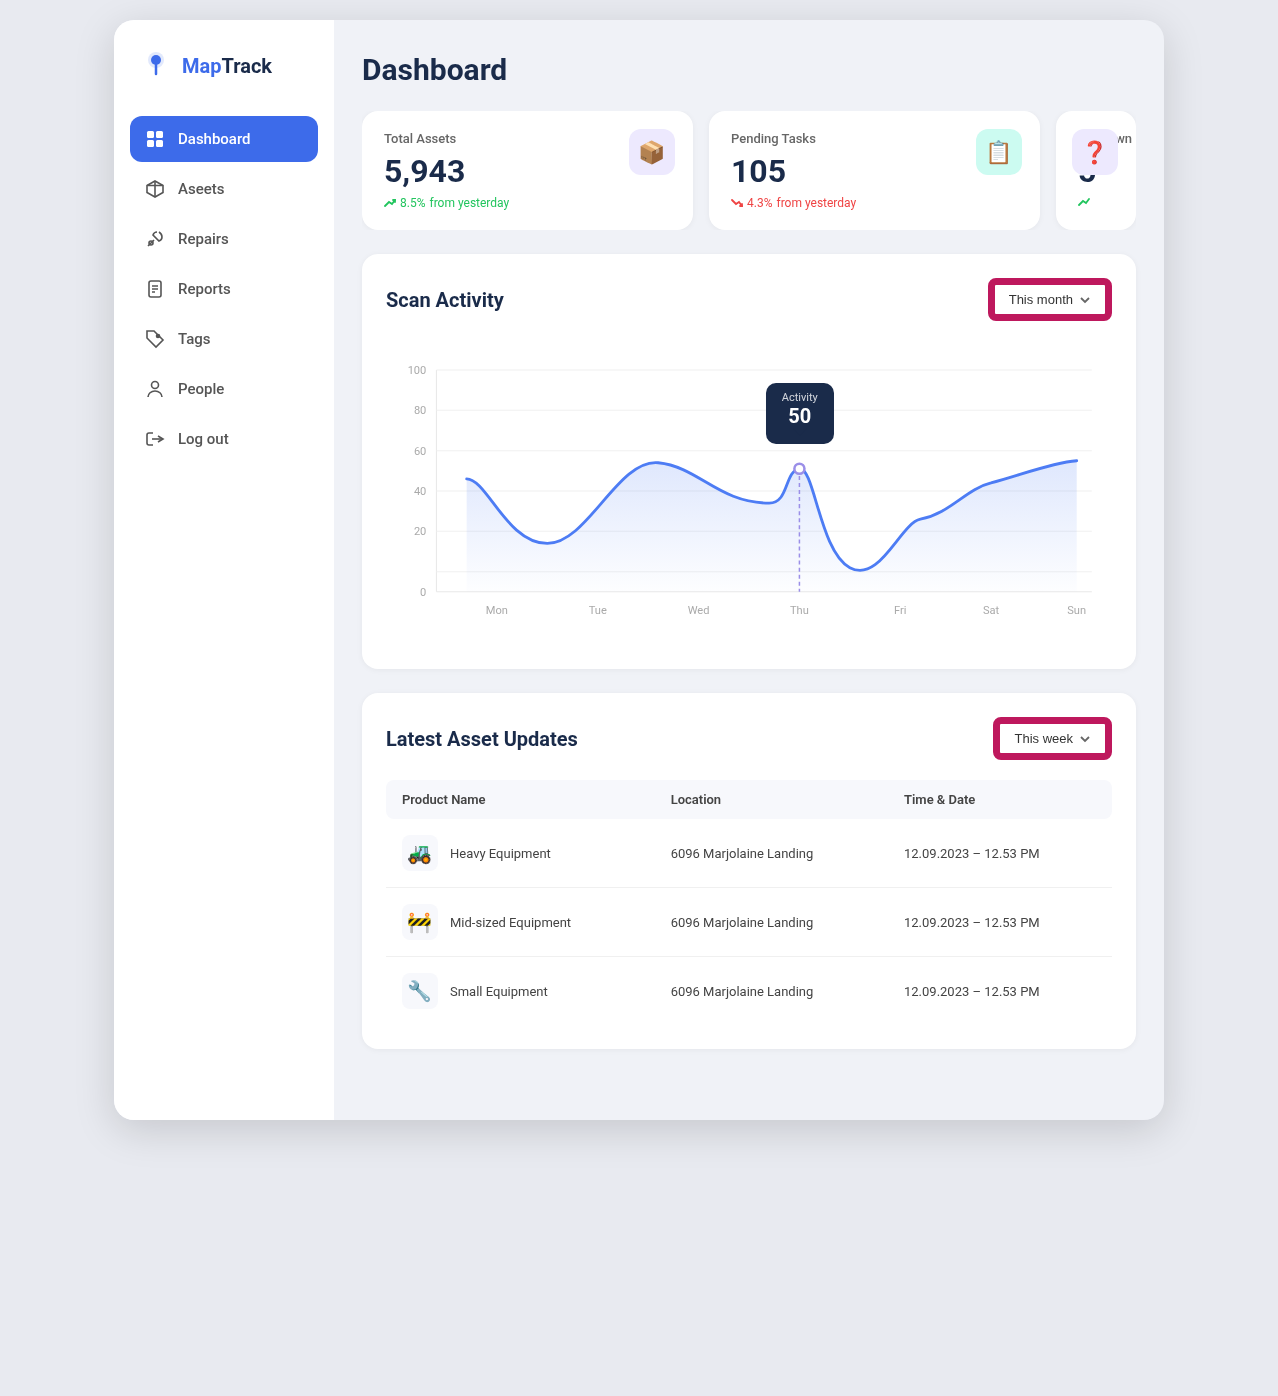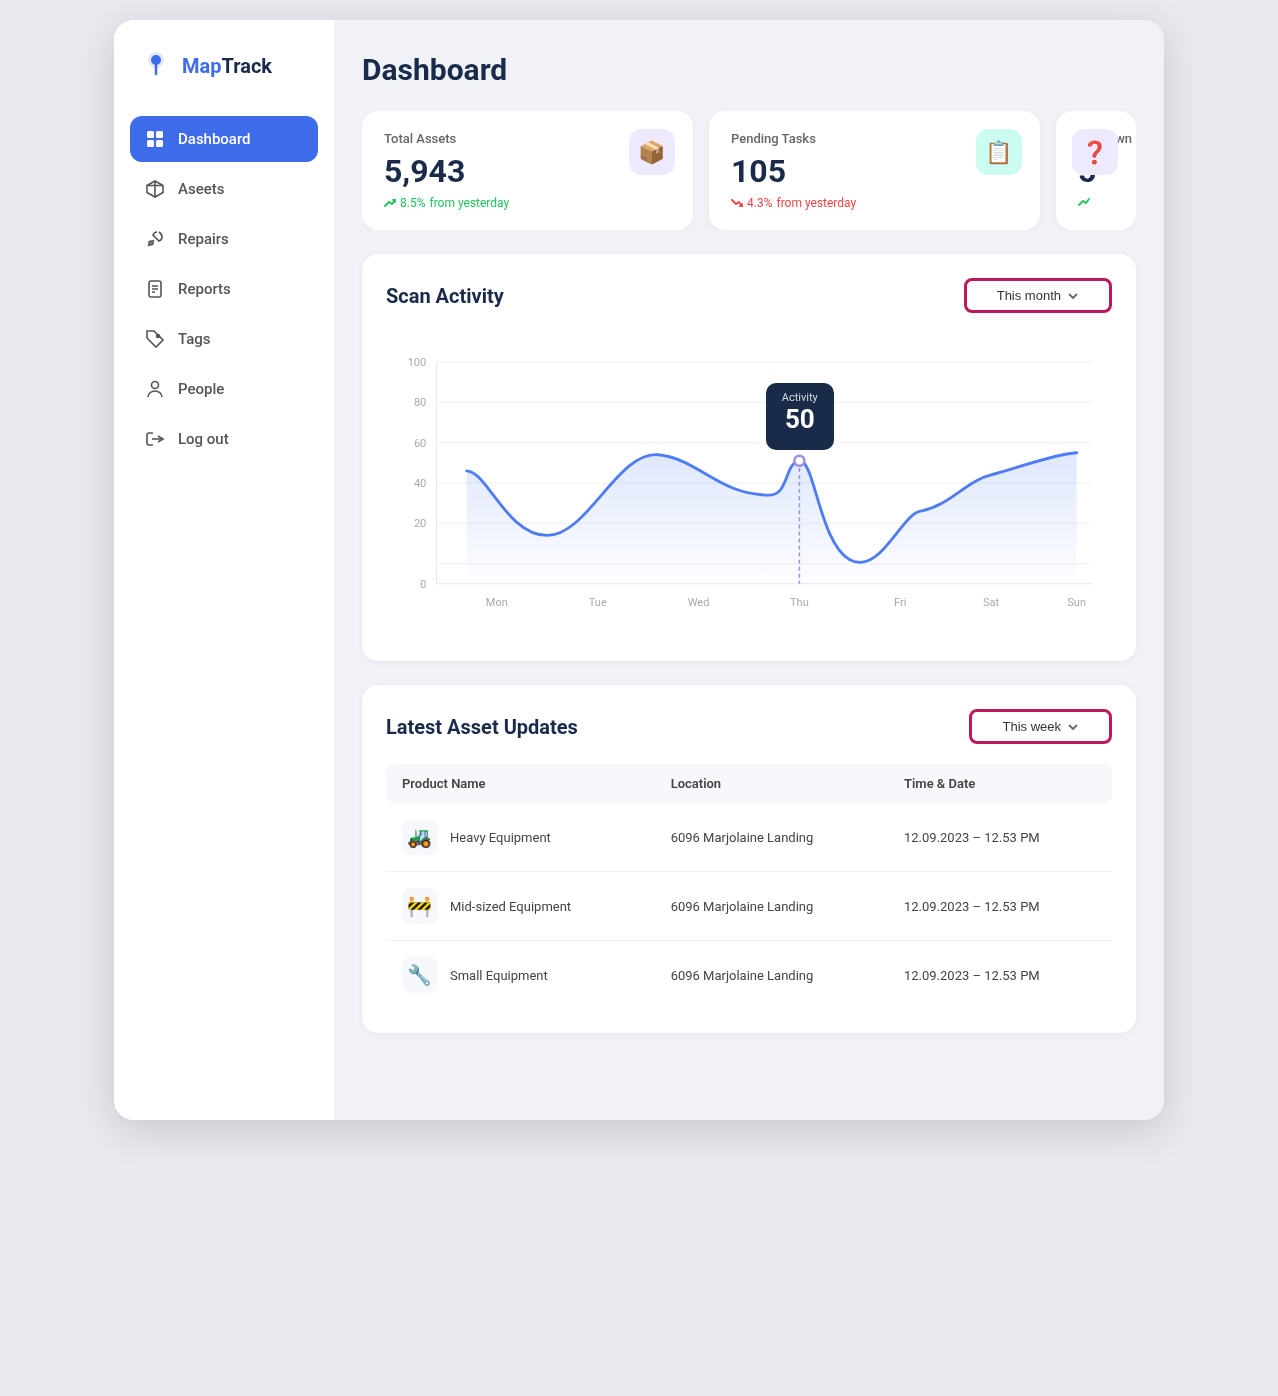--- a/index.html
+++ b/index.html
@@ -179,22 +179,22 @@
     }
     .section-title {
       font-size: 20px;
       font-weight: 700;
       color: #1a2b4a;
     }
     .filter-btn {
       display: flex;
       align-items: center;
       gap: 6px;
-      padding: 7px 30px;
-      border: 3px solid #be185d;
+      padding: 7px 14px;
+      border: 7px solid #be185d;
       border-radius: 8px;
       background: #fff;
       font-size: 13px;
       color: #333;
       cursor: pointer;
     }
     
     .chart-wrapper {
       position: relative;
       width: 100%;
@@ -209,21 +209,21 @@
       left: 50.5%;
       transform: translateX(-50%);
       background: #1a2b4a;
       color: #fff;
       border-radius: 10px;
       padding: 8px 16px;
       text-align: center;
       pointer-events: none;
     }
     .tooltip-box .t-label { font-size: 11px; opacity: 0.8; }
-    .tooltip-box .t-value { font-size: 26px; font-weight: 700; }
+    .tooltip-box .t-value { font-size: 20px; font-weight: 700; }
     .tooltip-arrow {
       width: 0; height: 0;
       border-left: 7px solid transparent;
       border-right: 7px solid transparent;
       border-top: 8px solid #1a2b4a;
       margin: 0 auto;
     }
     
     .table-section {
       background: #fff;
@@ -465,21 +465,21 @@
 
           <path d="M 80,128 C 100,128 120,192 160,192 C 200,192 230,108 270,112 C 310,116 330,152 380,152 C 400,152 395,120 410,118 C 425,116 430,200 460,216 C 490,232 510,172 530,168 C 560,162 575,138 600,132 C 630,124 660,112 685,110 L 685,240 L 80,240 Z" fill="url(#lineGrad)"></path>
 
           <path d="M 80,128 C 100,128 120,192 160,192 C 200,192 230,108 270,112 C 310,116 330,152 380,152 C 400,152 395,120 410,118 C 425,116 430,200 460,216 C 490,232 510,172 530,168 C 560,162 575,138 600,132 C 630,124 660,112 685,110" fill="none" stroke="#4d7cf4" stroke-width="2.8" stroke-linecap="round" stroke-linejoin="round"></path>
 
           <line x1="410" y1="118" x2="410" y2="240" stroke="#9b8fe8" stroke-width="1.5" stroke-dasharray="4,3"></line>
           <circle cx="410" cy="118" r="5" fill="#fff" stroke="#9b8fe8" stroke-width="2.5"></circle>
         </svg>
 
         
-        <div class="tooltip-box" style="left:57%; top:50px;">
+        <div class="tooltip-box" style="left:57%; top:42px;">
           <div class="t-label">Activity</div>
           <div class="t-value">50</div>
           <div class="tooltip-arrow"></div>
         </div>
       </div>
     </div>
 
     <div class="table-section">
       <div class="section-header">
         <h2 class="section-title">Latest Asset Updates</h2>

